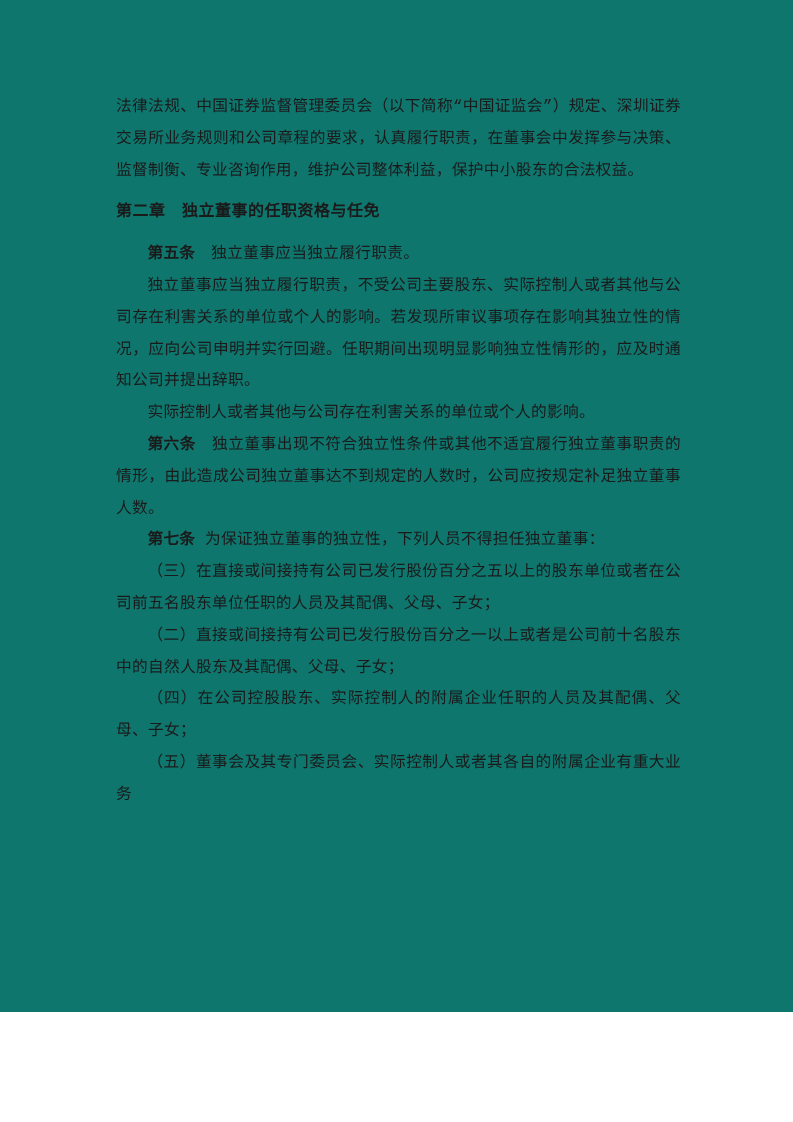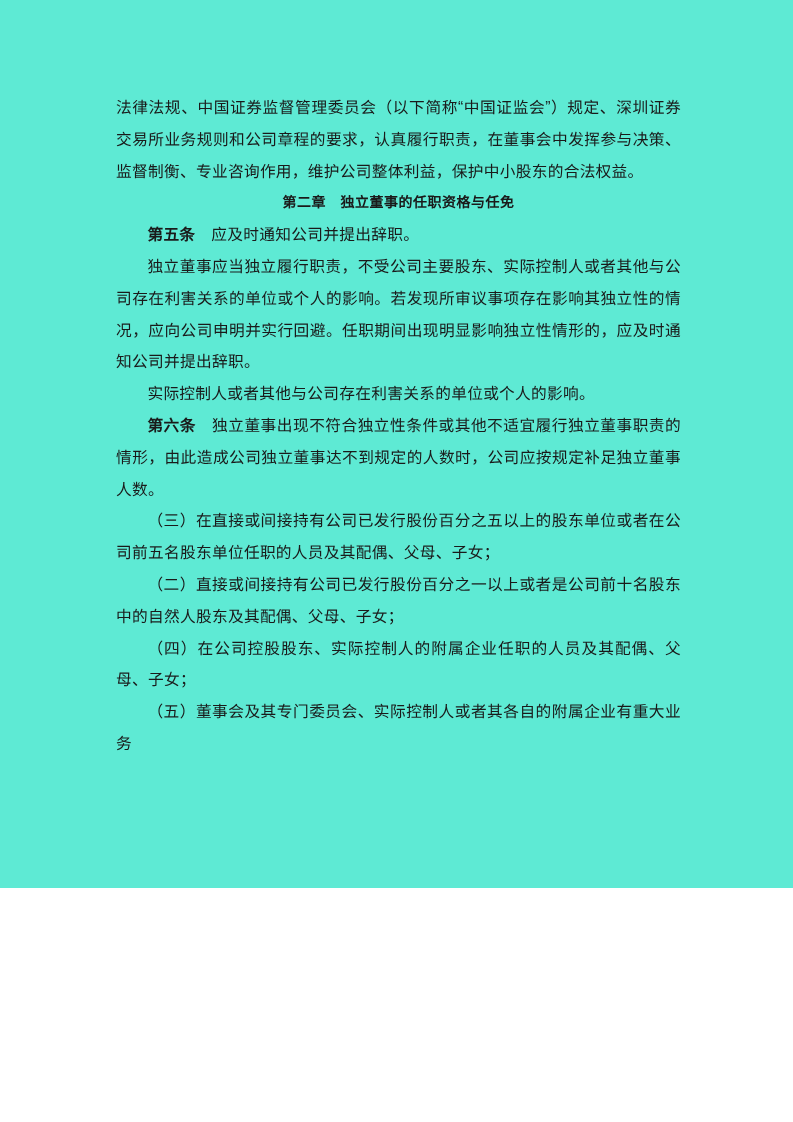--- a/index.html
+++ b/index.html
@@ -3,24 +3,24 @@
 <meta charset="utf-8">
 <style>
   html, body {
     margin: 0;
     padding: 0;
     background: #ffffff;
   }
   .page {
     position: relative;
     width: 793px;
-    height: 888px;
-    background: #5eead4;
+    height: 1012px;
+    background: #0f766e;
     overflow: hidden;
-    font-family: Liberation Sans, sans-serif;
+    font-family: Liberation Mono, monospace;
   }
   .content {
     position: absolute;
     left: 116px;
     top: 92px;
     width: 565px;
     font-size: 15.7px;
     line-height: 31.8px;
     color: #1a1a1a;
     text-align: justify;
@@ -28,41 +28,41 @@
     letter-spacing: 0.3px;
   }
   .content p {
     margin: 0;
     padding: 0;
   }
   .content p.indent {
     text-indent: 2em;
   }
   .content p.heading {
-    text-align: center;
     text-indent: 0;
     font-weight: bold;
-    font-size: 14px;
-    margin: 0 0;
+    font-size: 16px;
+    margin: 10px 0;
     letter-spacing: 0.5px;
   }
   .content span.b {
     font-weight: bold;
     margin-top: 28px;
   }
 </style>
 </head>
 <body>
 
 <div class="page">
   <div class="content" style="color: rgb(26, 26, 26);">
       <p class=""><span>法律法规、中国证券监督管理委员会（以下简称“中国证监会”）规定、深圳证券交易所业务规则和公司章程的要求，认真履行职责，在董事会中发挥参与决策、监督制衡、专业咨询作用，维护公司整体利益，保护中小股东的合法权益。</span></p>
       <p class="heading"><span>第二章　独立董事的任职资格与任免</span></p>
-      <p class=" indent"><span class="b">第五条</span><span>　应及时通知公司并提出辞职。</span></p>
+      <p class=" indent"><span class="b">第五条</span><span>　独立董事应当独立履行职责。</span></p>
       <p class=" indent"><span>独立董事应当独立履行职责，不受公司主要股东、实际控制人或者其他与公司存在利害关系的单位或个人的影响。若发现所审议事项存在影响其独立性的情况，应向公司申明并实行回避。任职期间出现明显影响独立性情形的，应及时通知公司并提出辞职。</span></p>
       <p class=" indent"><span>实际控制人或者其他与公司存在利害关系的单位或个人的影响。</span></p>
       <p class=" indent"><span class="b">第六条</span><span>　独立董事出现不符合独立性条件或其他不适宜履行独立董事职责的情形，由此造成公司独立董事达不到规定的人数时，公司应按规定补足独立董事人数。</span></p>
+      <p class=" indent"><span class="b">第七条</span><span> 为保证独立董事的独立性，下列人员不得担任独立董事：</span></p>
       <p class=" indent"><span>（三）在直接或间接持有公司已发行股份百分之五以上的股东单位或者在公司前五名股东单位任职的人员及其配偶、父母、子女；</span></p>
       <p class=" indent"><span>（二）直接或间接持有公司已发行股份百分之一以上或者是公司前十名股东中的自然人股东及其配偶、父母、子女；</span></p>
       <p class=" indent"><span>（四）在公司控股股东、实际控制人的附属企业任职的人员及其配偶、父母、子女；</span></p>
       <p class=" indent"><span>（五）董事会及其专门委员会、实际控制人或者其各自的附属企业有重大业务</span></p>
     </div>
 </div>
 
 </body></html>

